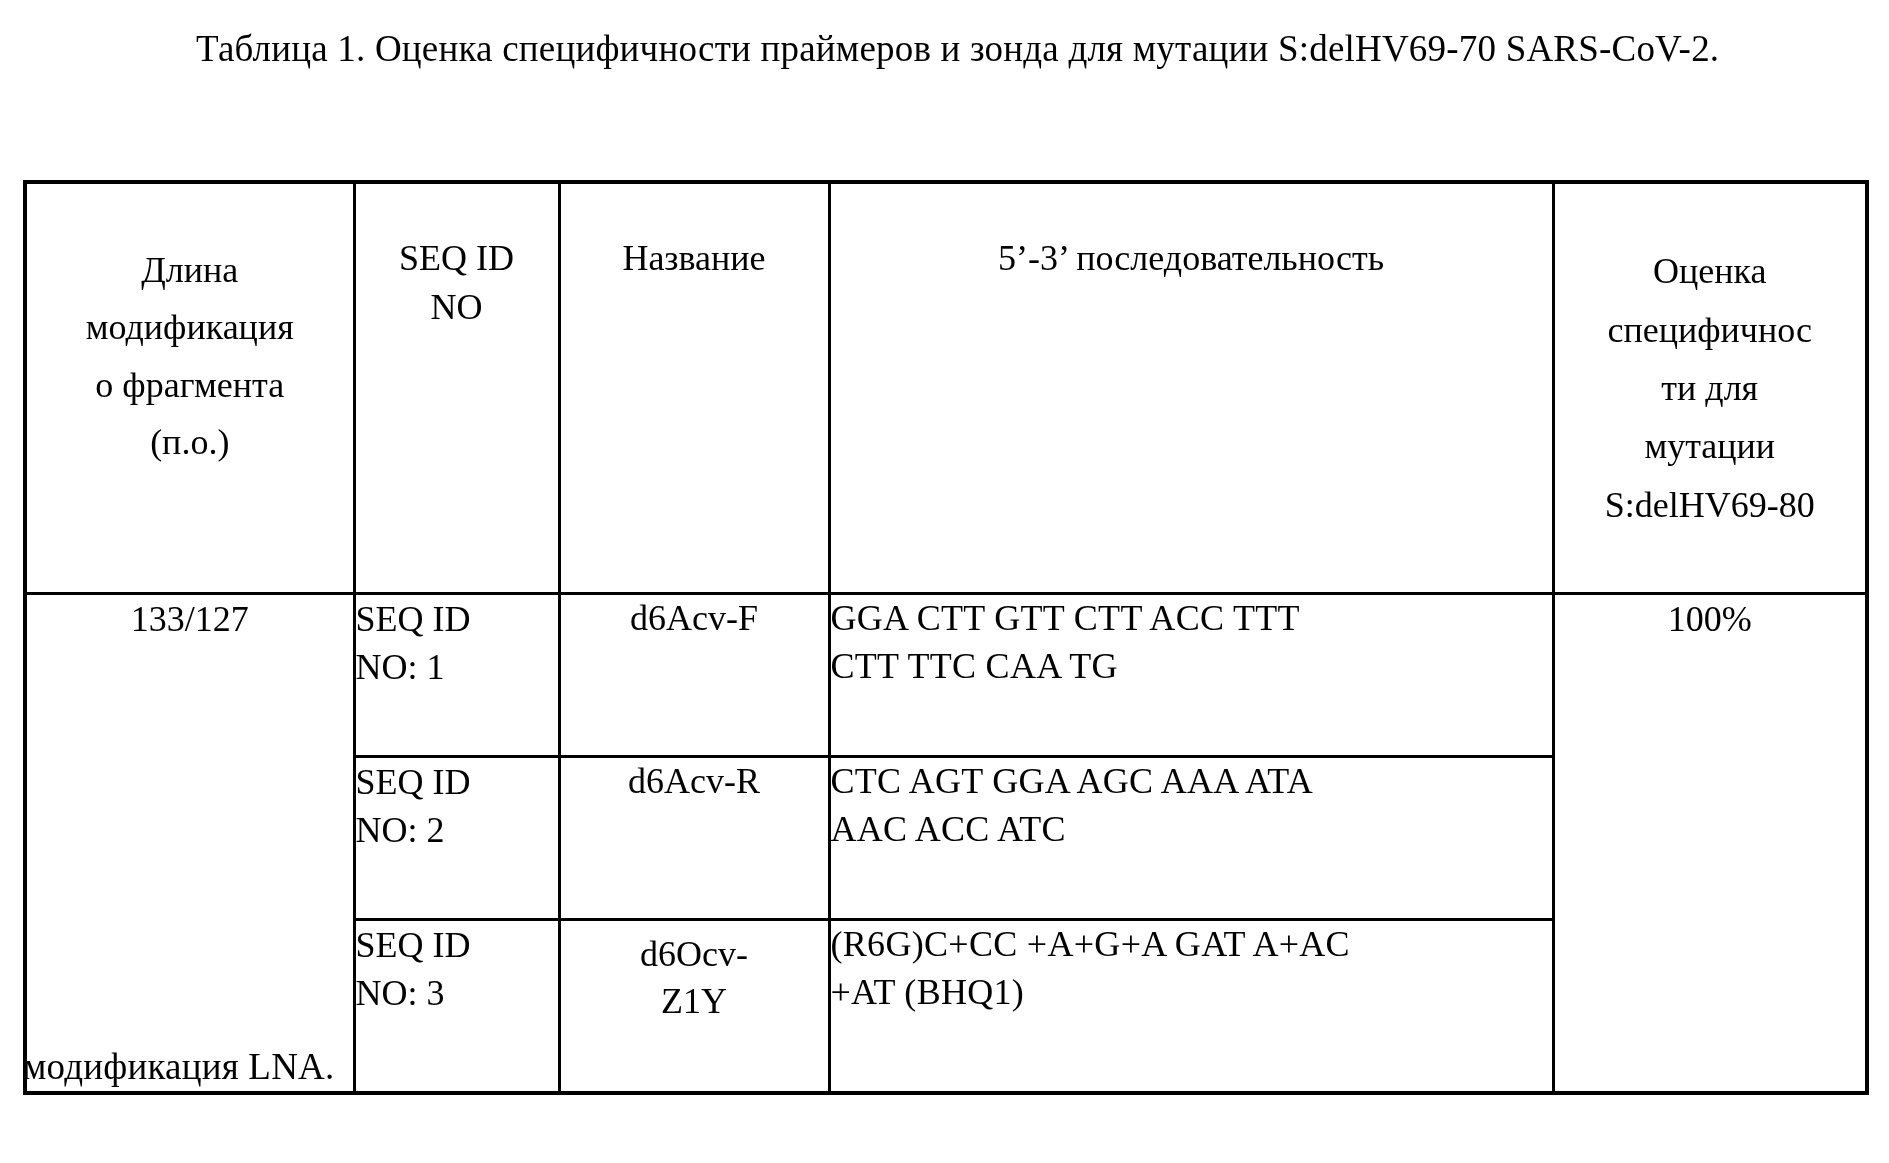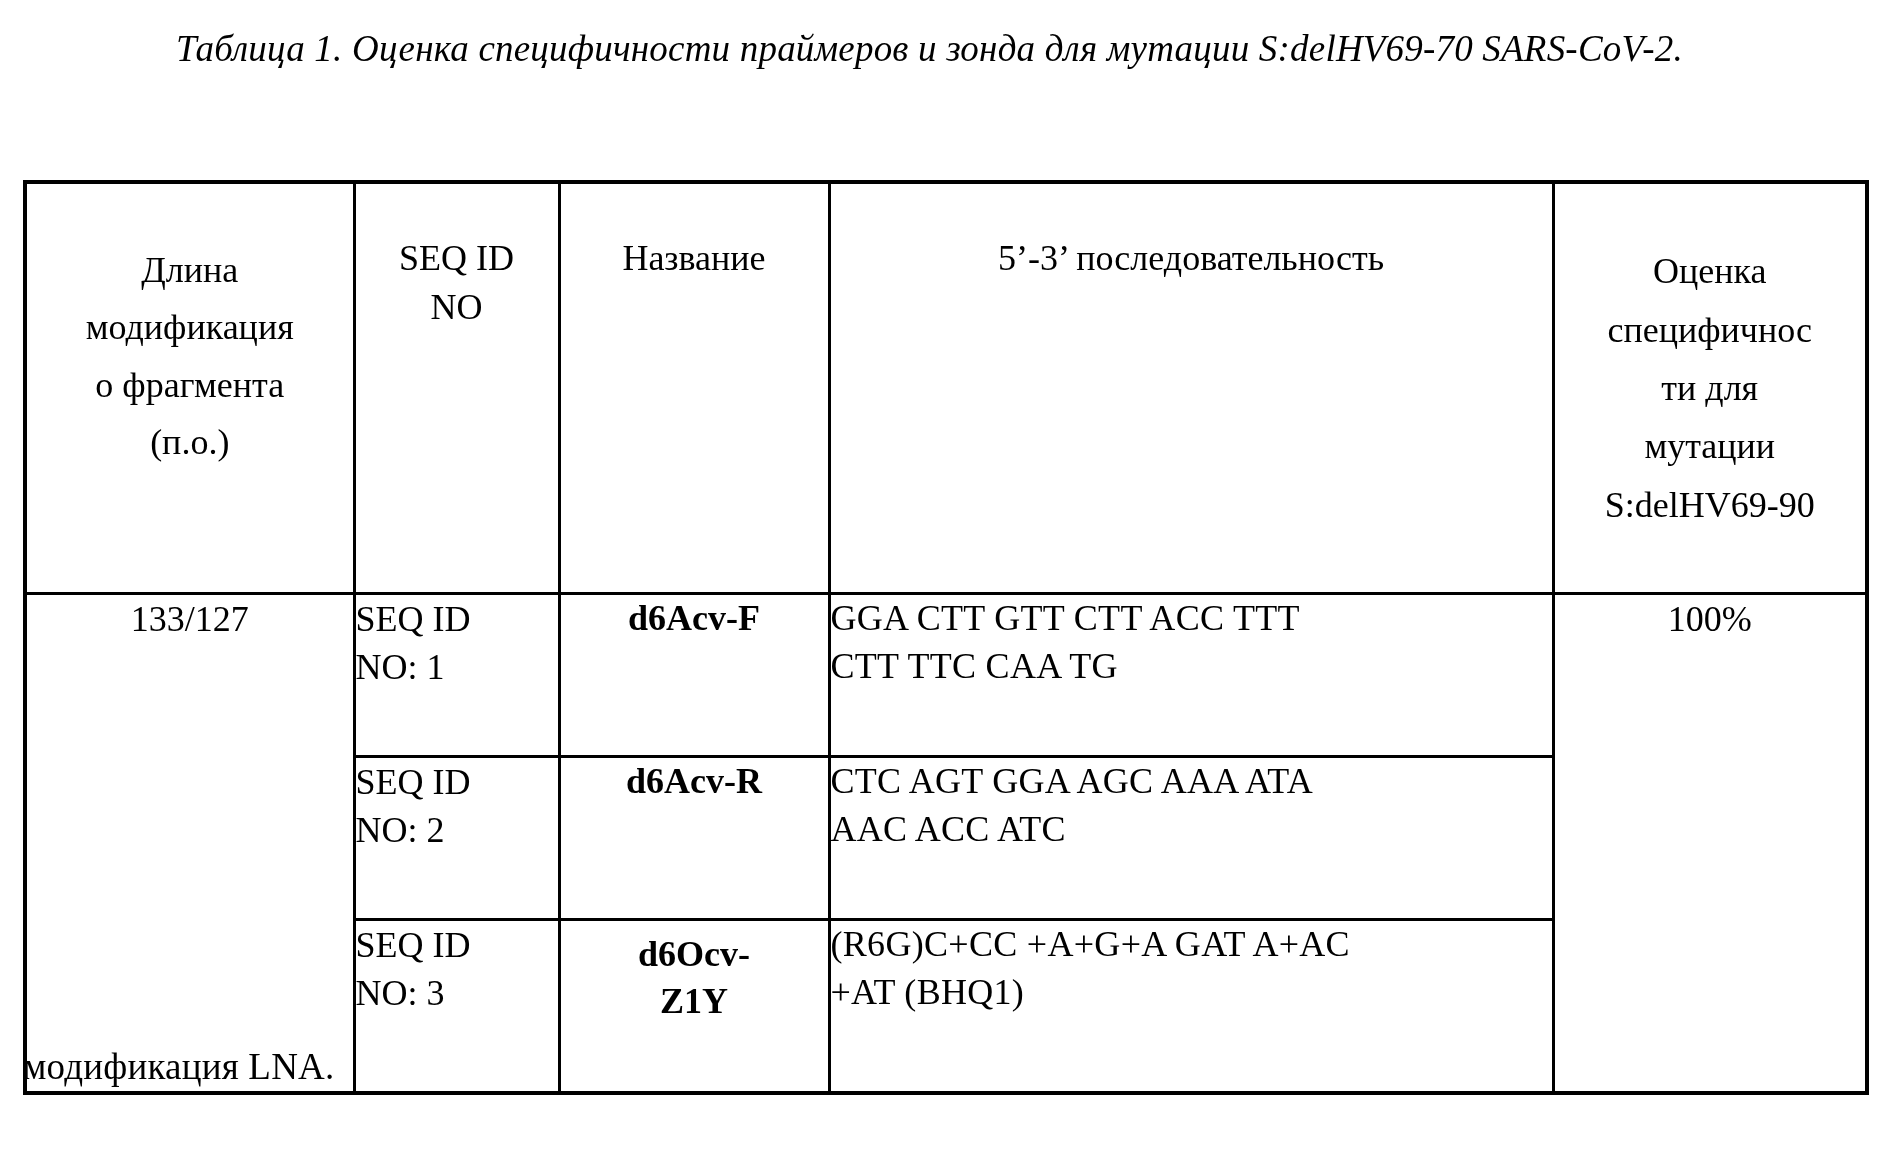--- a/index.html
+++ b/index.html
@@ -19,29 +19,28 @@
   .page {
     position: relative;
     width: 1889px;
     height: 1163px;
     box-sizing: border-box;
   }
 
   
   .caption {
     position: absolute;
-    left: 19px;
+    left: 39px;
     top: 14px;
     width: 1845px;
     font-size: 37px;
     line-height: 70px;
     text-align: justify;
     text-indent: 157px;
     letter-spacing: 0.2px;
-    font-style: italic;
   }
 
   
   .tbl-wrap {
     position: absolute;
     left: 23px;
     top: 180px;
     width: 1842px;
   }
   table.spec {
@@ -86,21 +85,21 @@
   .seqid {
     padding: 10px 0 0 12px;
     text-align: left;
   }
   .seqid span { display: block; line-height: 1.34; }
   .name {
     text-align: center;
     vertical-align: top;
     padding-top: 28px;
   }
-  .name span { display: block; line-height: 1.30; font-weight: bold; }
+  .name span { display: block; line-height: 1.30; }
   .name.two-line { padding-top: 10px; }
   .seq {
     padding: 8px 0 0 12px;
     text-align: left;
     letter-spacing: 0.3px;
   }
   .seq span { display: block; line-height: 1.33; }
   .frag {
     text-align: center;
     vertical-align: middle;
@@ -169,21 +168,21 @@
             <span class="lines">
               <span class="hdr-line">5’-3’ последовательность</span>
             </span>
           </td>
           <td class="hdr c-spec">
             <span class="lines">
               <span class="hdr-line">Оценка</span>
               <span class="hdr-line">специфичнос</span>
               <span class="hdr-line">ти для</span>
               <span class="hdr-line">мутации</span>
-              <span class="hdr-line">S:delHV69-90</span>
+              <span class="hdr-line">S:delHV69-80</span>
             </span>
           </td>
         </tr>
 
         <tr>
           <td class="bcell frag" rowspan="3">133/127</td>
           <td class="bcell seqid">
             <span>SEQ ID</span>
             <span>NO: 1</span>
           </td>

